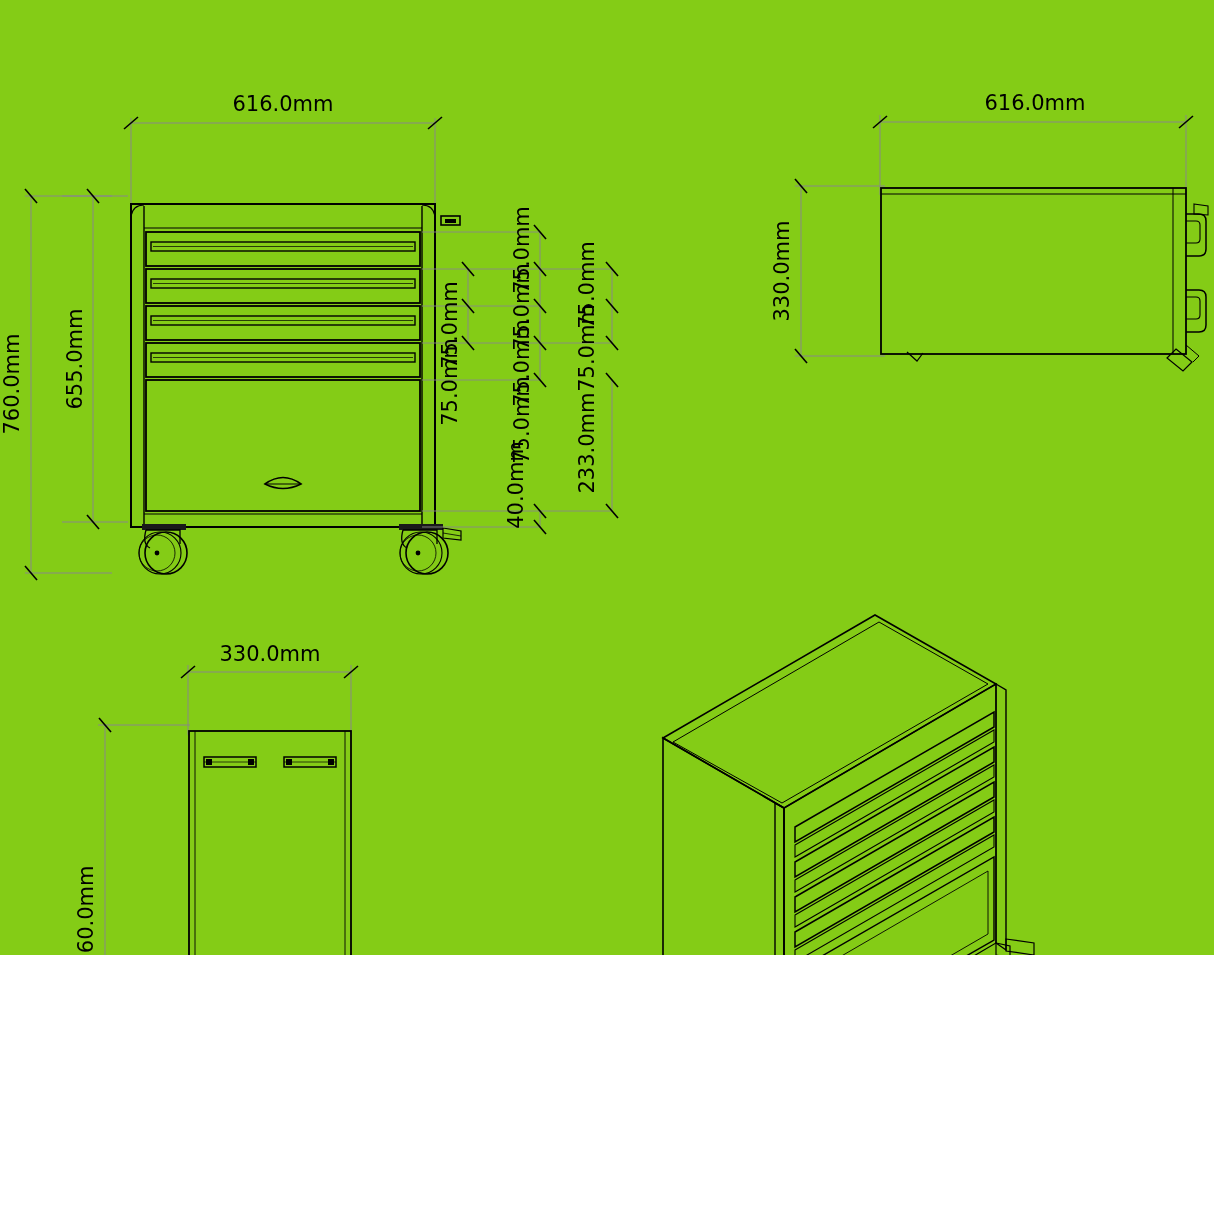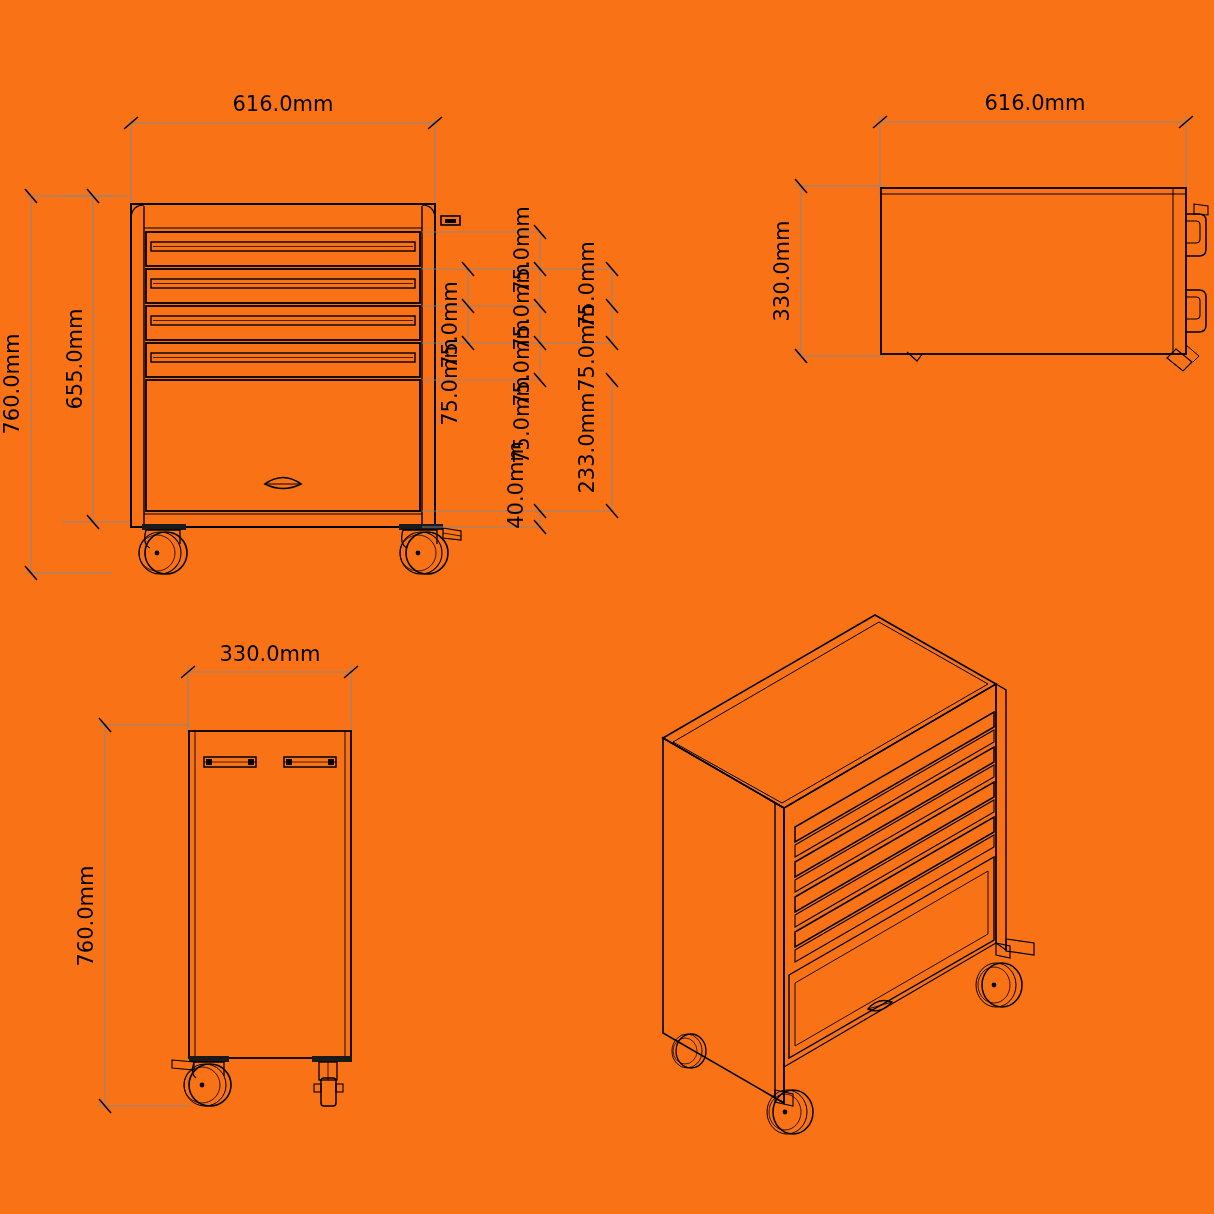--- a/index.html
+++ b/index.html
@@ -6,22 +6,22 @@
     margin: 0;
     padding: 0;
     background: #ffffff;
   }
   body {
     font-family: "DejaVu Sans", "Liberation Sans", sans-serif;
   }
   #sheet {
     position: relative;
     width: 1214px;
-    height: 1214px;
-    background: #f97316;
+    height: 955px;
+    background: #84cc16;
     overflow: hidden;
   }
   svg.drawing {
     position: absolute;
     left: 0;
     top: 0;
     width: 1214px;
     height: 1214px;
   }
   .dimtext {

